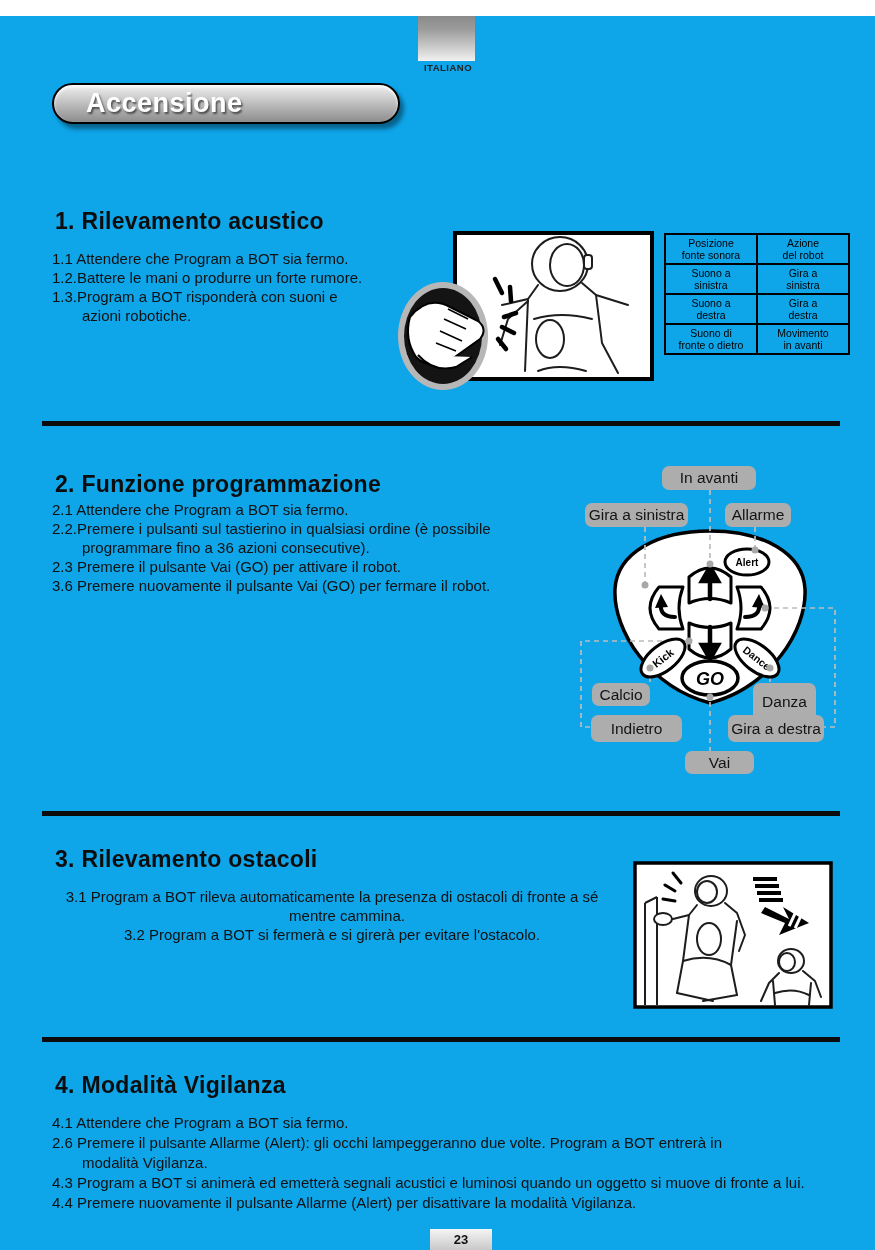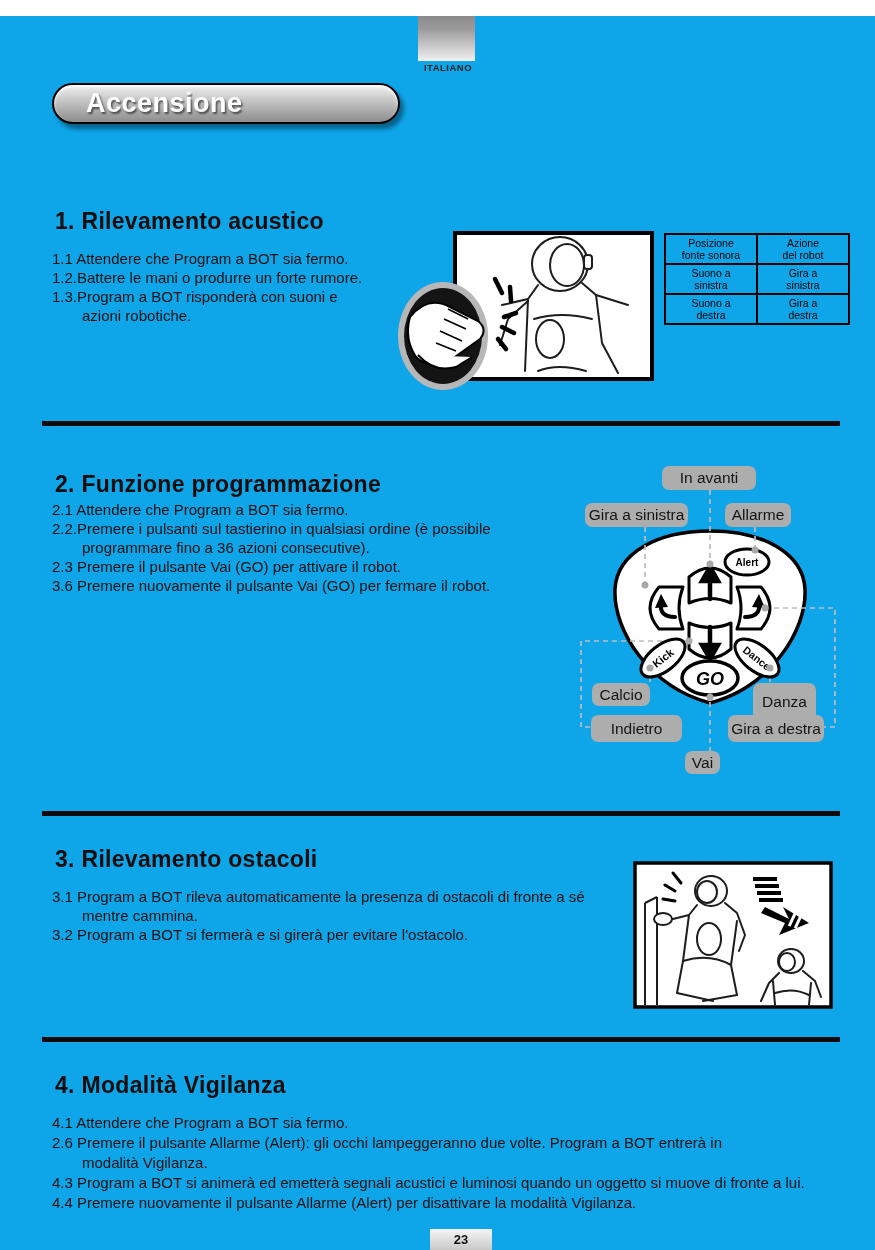--- a/index.html
+++ b/index.html
@@ -135,20 +135,26 @@
 sinistra</td>
       <td>Gira a
 sinistra</td>
     </tr>
     <tr>
       <td>Suono a
 destra</td>
       <td>Gira a
 destra</td>
     </tr>
+    <tr>
+      <td>Suono di
+fronte o dietro</td>
+      <td>Movimento
+in avanti</td>
+    </tr>
   </tbody>
     </table>
 
   <div class="abs divider" style="top:405px;"></div>
 
   <div class="abs sec-heading" style="left:55px;top:455px;">2. Funzione programmazione</div>
   <div class="abs items" style="left:52px;top:484px;width:520px;">
     <div class="it">2.1 Attendere che Program a BOT sia fermo.</div>
     <div class="it">2.2.Premere i pulsanti sul tastierino in qualsiasi ordine (è possibile
 programmare fino a 36 azioni consecutive).</div>
@@ -224,27 +230,27 @@
       </g>
     </svg>
 
     <div class="rlabel" style="left:97px;top:5px;width:94px;height:24px;">In avanti</div>
     <div class="rlabel" style="left:20px;top:42px;width:103px;height:24px;">Gira a sinistra</div>
     <div class="rlabel" style="left:160px;top:42px;width:66px;height:24px;">Allarme</div>
     <div class="rlabel" style="left:27px;top:222px;width:58px;height:23px;">Calcio</div>
     <div class="rlabel" style="left:188px;top:222px;width:63px;height:38px;">Danza</div>
     <div class="rlabel" style="left:26px;top:254px;width:91px;height:27px;">Indietro</div>
     <div class="rlabel" style="left:163px;top:254px;width:96px;height:27px;">Gira a destra</div>
-    <div class="rlabel" style="left:120px;top:290px;width:35px;height:23px;">Vai</div>
+    <div class="rlabel" style="left:120px;top:290px;width:69px;height:23px;">Vai</div>
   </div>
 
   <div class="abs divider" style="top:795px;"></div>
 
   <div class="abs sec-heading" style="left:55px;top:830px;">3. Rilevamento ostacoli</div>
-  <div class="abs items" style="left:52px;top:871px;width:560px;">
+  <div class="abs items" style="left:52px;top:871px;width:560px;text-align:center;">
     <div class="it">3.1 Program a BOT rileva automaticamente la presenza di ostacoli di fronte a sé
 mentre cammina.</div>
     <div class="it">3.2 Program a BOT si fermerà e si girerà per evitare l'ostacolo.</div>
   </div>
 
   <svg class="abs" style="left:633px;top:845px;" width="200" height="148" viewBox="0 0 200 148">
     <rect x="2" y="2" width="196" height="144" fill="#fff" stroke="#000" stroke-width="3.5"></rect>
 
     <g stroke="#1d1d1d" stroke-width="2" fill="none">
       <path d="M12,42 L12,144 M24,36 L24,144 M12,42 L24,36"></path>

